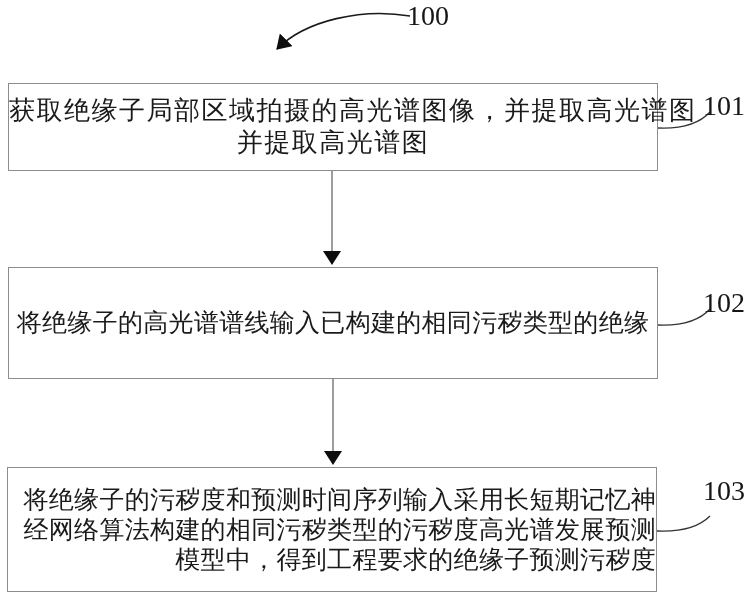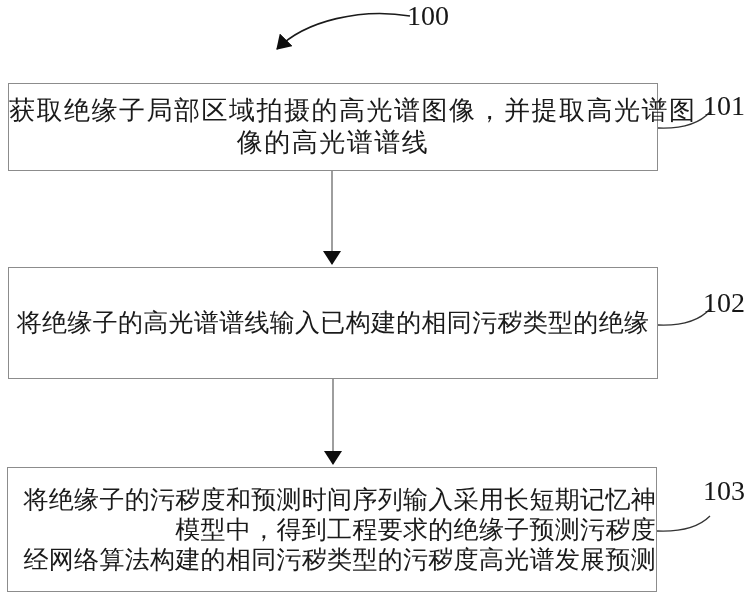--- a/index.html
+++ b/index.html
@@ -82,29 +82,29 @@
 
     <path d="M 658 128 C 682 129, 699 124, 710 112" fill="none" stroke="#333333" stroke-width="1.3"></path>
     <path d="M 658 325 C 682 326, 699 321, 710 309" fill="none" stroke="#333333" stroke-width="1.3"></path>
     <path d="M 657 531 C 681 532, 699 527, 710 516" fill="none" stroke="#333333" stroke-width="1.3"></path>
   </svg>
 
   <div class="ref-num" id="ref-100">100</div>
 
   <div class="step-box" id="box-101">
     <div class="line">获取绝缘子局部区域拍摄的高光谱图像，并提取高光谱图</div>
-    <div class="line">像的高光谱谱线</div>
+    <div class="line">并提取高光谱图</div>
   </div>
   <div class="ref-num" id="ref-101">101</div>
 
   <div class="step-box" id="box-102">
     <div class="line">将绝缘子的高光谱谱线输入已构建的相同污秽类型的绝缘</div>
   </div>
   <div class="ref-num" id="ref-102">102</div>
 
   <div class="step-box" id="box-103">
     <div class="line">将绝缘子的污秽度和预测时间序列输入采用长短期记忆神</div>
+    <div class="line">经网络算法构建的相同污秽类型的污秽度高光谱发展预测</div>
     <div class="line">模型中，得到工程要求的绝缘子预测污秽度</div>
-    <div class="line">经网络算法构建的相同污秽类型的污秽度高光谱发展预测</div>
   </div>
   <div class="ref-num" id="ref-103">103</div>
 
 </div>
 
 </body></html>

